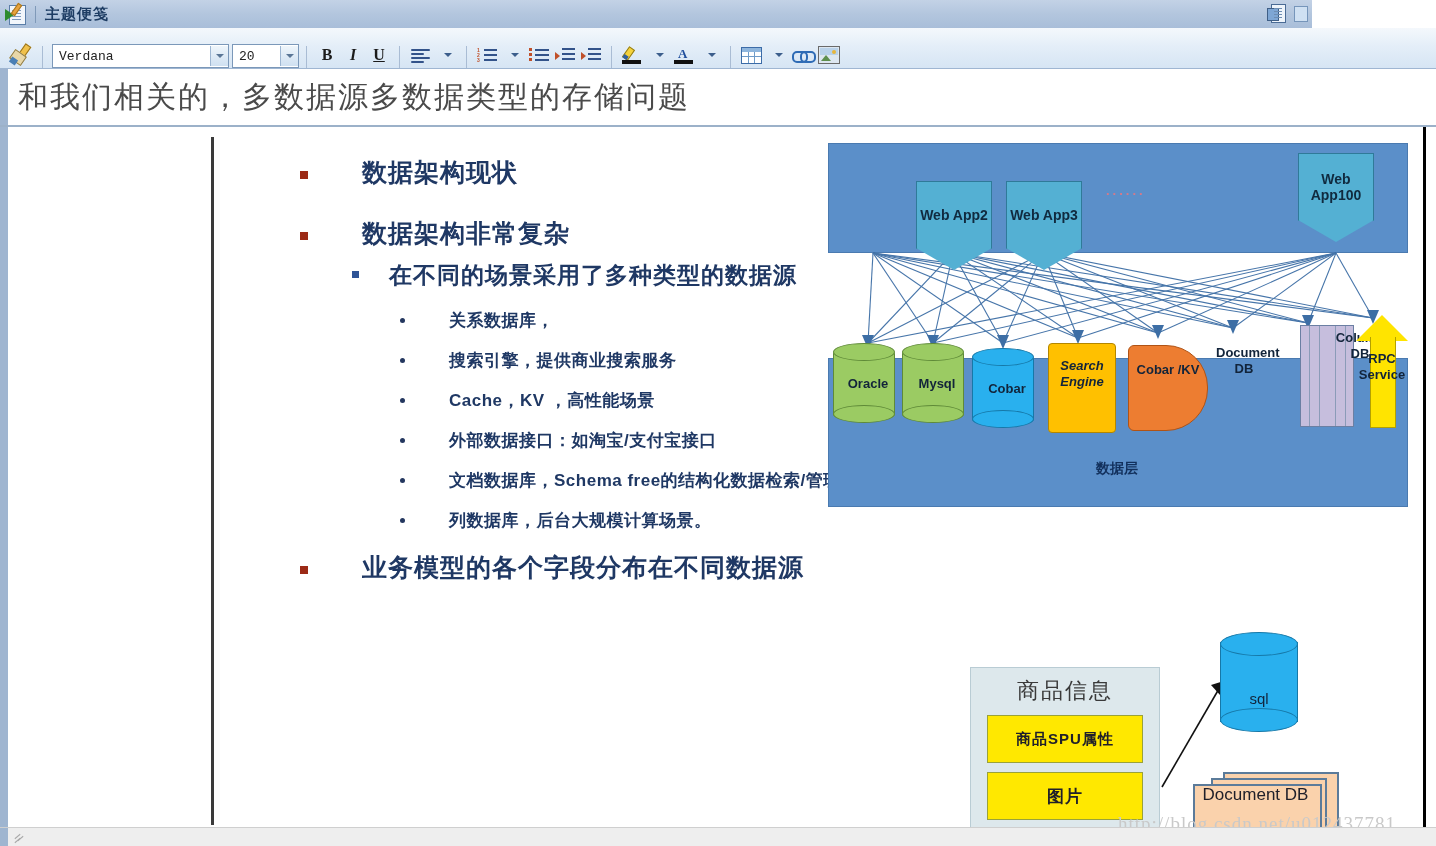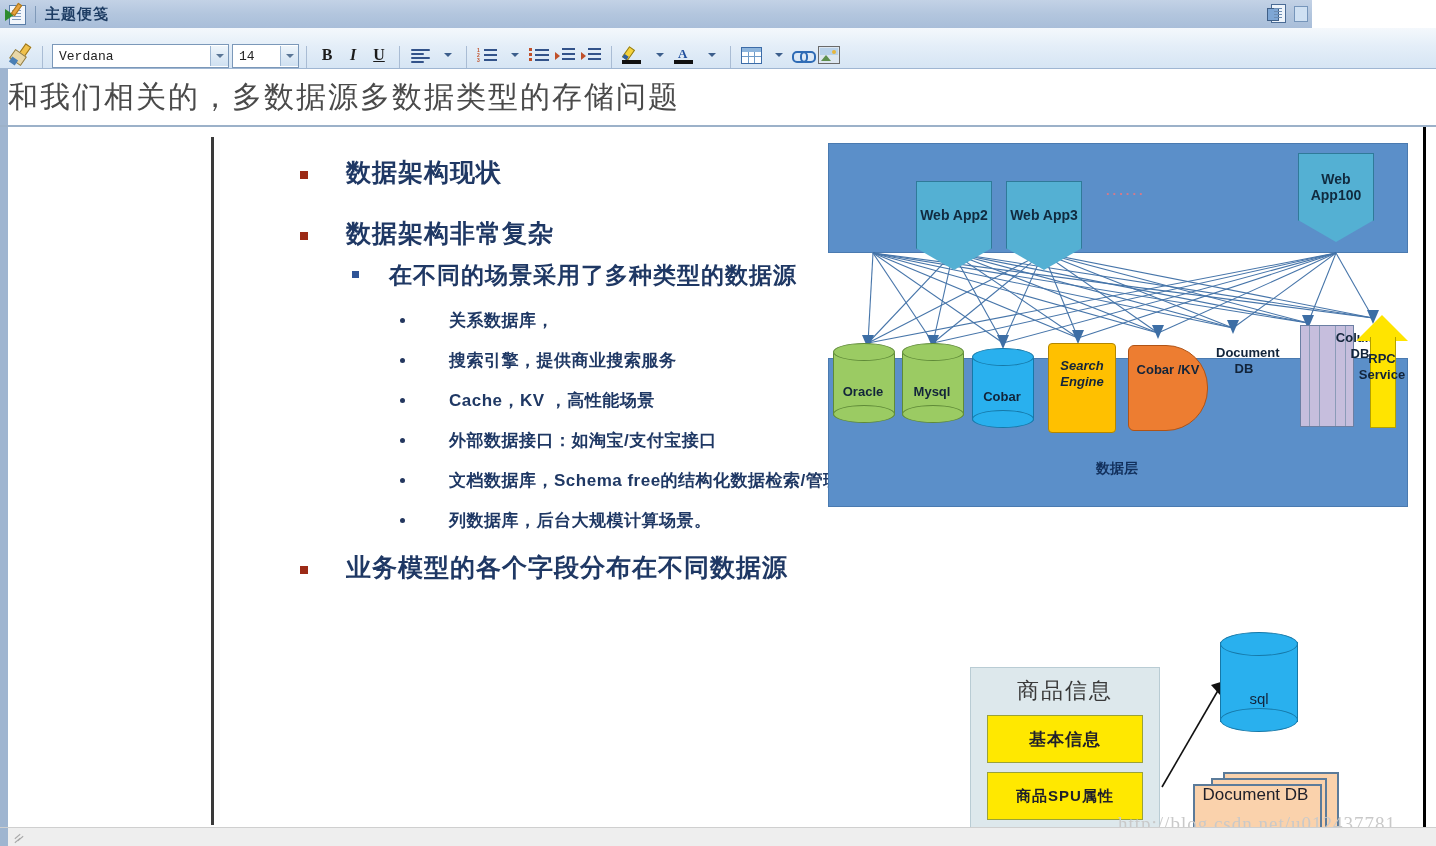--- a/index.html
+++ b/index.html
@@ -106,38 +106,38 @@
   .icon-img .sun{position:absolute;right:3px;top:3px;width:4px;height:4px;border-radius:50%;background:#e8b63b;}
   
   #heading{
     position:absolute;left:0;top:69px;width:1436px;height:56px;
     background:#ffffff;border-bottom:2px solid #9cb1c9;
     display:flex;align-items:center;
   }
   #heading .left-strip{width:8px;height:56px;background:#9fb5d0;}
   #heading .ht{
     font-family:"Liberation Serif", serif;font-size:30px;color:#4a4a4a;
-    letter-spacing:2px;
+    padding-left:10px;letter-spacing:2px;
   }
   
   #docarea{
     position:absolute;left:0;top:127px;width:1436px;height:700px;background:#ffffff;
   }
   #leftgutter{position:absolute;left:0;top:0;width:8px;height:700px;background:#9fb5d0;}
   #slideline{position:absolute;left:211px;top:10px;width:3px;height:688px;background:#3a3a3a;}
   #rightline{position:absolute;left:1423px;top:0px;width:3px;height:700px;background:#000000;}
   #statusbar{position:absolute;left:0;top:827px;width:1436px;height:19px;background:#eeeeee;border-top:1px solid #cfcfcf;}
   #statusbar .sgut{position:absolute;left:0;top:0;width:8px;height:19px;background:#9fb5d0;}
   #statusbar .grip{position:absolute;left:14px;top:6px;width:10px;height:8px;}
   #statusbar .grip i{position:absolute;width:7px;height:1px;background:#a9a9a9;transform:rotate(-40deg);}
   
   #bullets{position:absolute;left:300px;top:30px;width:660px;}
   .b1{display:flex;align-items:flex-start;margin-bottom:30px;}
   .b1 .sq{width:8px;height:8px;background:#9c2a16;margin-top:14px;margin-right:38px;flex:0 0 auto;}
-  .b1 .tx{font-size:25px;color:#1f3864;font-weight:bold;letter-spacing:1px;line-height:1.25;}
+  .b1 .tx{font-size:25px;color:#1f3864;font-weight:bold;letter-spacing:1px;line-height:1.25;margin-left:16px;}
   .b2{display:flex;align-items:flex-start;margin:0 0 10px 52px;}
   .b2 .sq{width:7px;height:7px;background:#2e5496;margin-top:13px;margin-right:30px;flex:0 0 auto;}
   .b2 .tx{font-size:23px;color:#1f3864;font-weight:bold;letter-spacing:1px;line-height:1.55;width:470px;}
   .b3wrap{margin:16px 0 0 100px;}
   .b3{display:flex;align-items:flex-start;margin-bottom:17px;}
   .b3 .dot{width:5px;height:5px;border-radius:50%;background:#24375f;margin-top:9px;margin-right:44px;flex:0 0 auto;}
   .b3 .tx{font-size:17px;color:#1f3864;font-weight:bold;letter-spacing:0.5px;white-space:nowrap;}
   
   #arch{position:absolute;left:828px;top:16px;width:580px;height:375px;}
   #arch .topband{position:absolute;left:0;top:0;width:578px;height:108px;background:#5b8fc9;border:1px solid #4a7ab0;}
@@ -146,21 +146,21 @@
   #arch .botlabel{position:absolute;left:0;top:317px;width:578px;text-align:center;font-size:14px;color:#12305c;font-weight:bold;}
   .webapp{position:absolute;width:74px;background:#54b0d3;border:1px solid #2f7a99;}
   .webapp .body{height:66px;display:flex;align-items:center;justify-content:center;text-align:center;
      font-size:14px;font-weight:bold;color:#102a3f;line-height:1.15;padding:0 2px;}
   .webapp .tail{position:absolute;left:-1px;bottom:-22px;width:0;height:0;
      border-left:38px solid transparent;border-right:38px solid transparent;border-top:22px solid #54b0d3;}
   .cyl{position:absolute;width:62px;height:80px;}
   .cyl .tube{position:absolute;left:0;top:8px;width:60px;height:64px;background:#9bcb63;border:1px solid #5f8a38;border-radius:3px;}
   .cyl .top{position:absolute;left:0;top:0px;width:60px;height:16px;background:#9bcb63;border:1px solid #5f8a38;border-radius:50%;}
   .cyl .bot{position:absolute;left:0;bottom:0px;width:60px;height:16px;background:#9bcb63;border:1px solid #5f8a38;border-radius:50%;}
-  .cyl .lbl{position:absolute;left:0;top:42px;width:60px;text-align:center;font-size:13px;font-weight:bold;color:#12243a;line-height:1.1;}
+  .cyl .lbl{position:absolute;left:0;top:34px;width:70px;text-align:center;font-size:13px;font-weight:bold;color:#12243a;line-height:1.1;}
   .cyl.blue .tube,.cyl.blue .top,.cyl.blue .bot{background:#29b0ee;border-color:#1678a8;}
   .flag{position:absolute;width:66px;height:88px;background:#ffc000;border:1px solid #b38600;
         border-radius:4px 4px 4px 4px;}
   .flag .lbl{position:absolute;left:0;top:14px;width:66px;text-align:center;font-size:13px;font-weight:bold;color:#12243a;line-height:1.25;font-style:italic;}
   .pac{position:absolute;width:78px;height:84px;background:#ed7d31;border:1px solid #b05315;
        border-radius:6px 42px 42px 6px;}
   .pac .lbl{position:absolute;left:0;top:16px;width:78px;text-align:center;font-size:13px;font-weight:bold;color:#12243a;line-height:1.25;}
   .docs{position:absolute;width:56px;height:84px;}
   .docs .lbl{position:absolute;left:-2px;top:12px;width:56px;text-align:center;font-size:13px;font-weight:bold;color:#12243a;line-height:1.2;}
   .cols{position:absolute;width:52px;height:100px;background:#c6bedd;border:1px solid #6b7fa3;}
@@ -227,21 +227,21 @@
   </div>
   <div class="vsep"></div>
 
   <div class="font-box">
     <div class="txt">Verdana</div>
     <div class="dd-btn">
         <div class="caret"></div>
       </div>
   </div>
   <div class="size-box">
-    <div class="txt">14</div>
+    <div class="txt">20</div>
     <div class="dd-btn">
         <div class="caret"></div>
       </div>
   </div>
 
   <div class="vsep"></div>
   <div class="tbtn b">B</div>
   <div class="tbtn i">I</div>
   <div class="tbtn u">U</div>
   <div class="vsep"></div>
@@ -522,21 +522,20 @@
       </g>
       <g fill="#111">
         <polygon points="262,53 246,58 255,68"></polygon>
         <polygon points="254,203 238,198 240,211"></polygon>
         <polygon points="247,331 231,322 233,335"></polygon>
       </g>
     </svg>
 
     <div id="prodpanel">
       <div class="ttl">商品信息</div>
-      <div class="ybox">基本信息</div>
       <div class="ybox small">商品SPU属性</div>
       <div class="ybox">图片</div>
 
     </div>
 
     <div id="sqlcyl">
       <div class="tube"></div>
         <div class="top"></div>
         <div class="bot"></div>
       <div class="lbl">sql</div>

